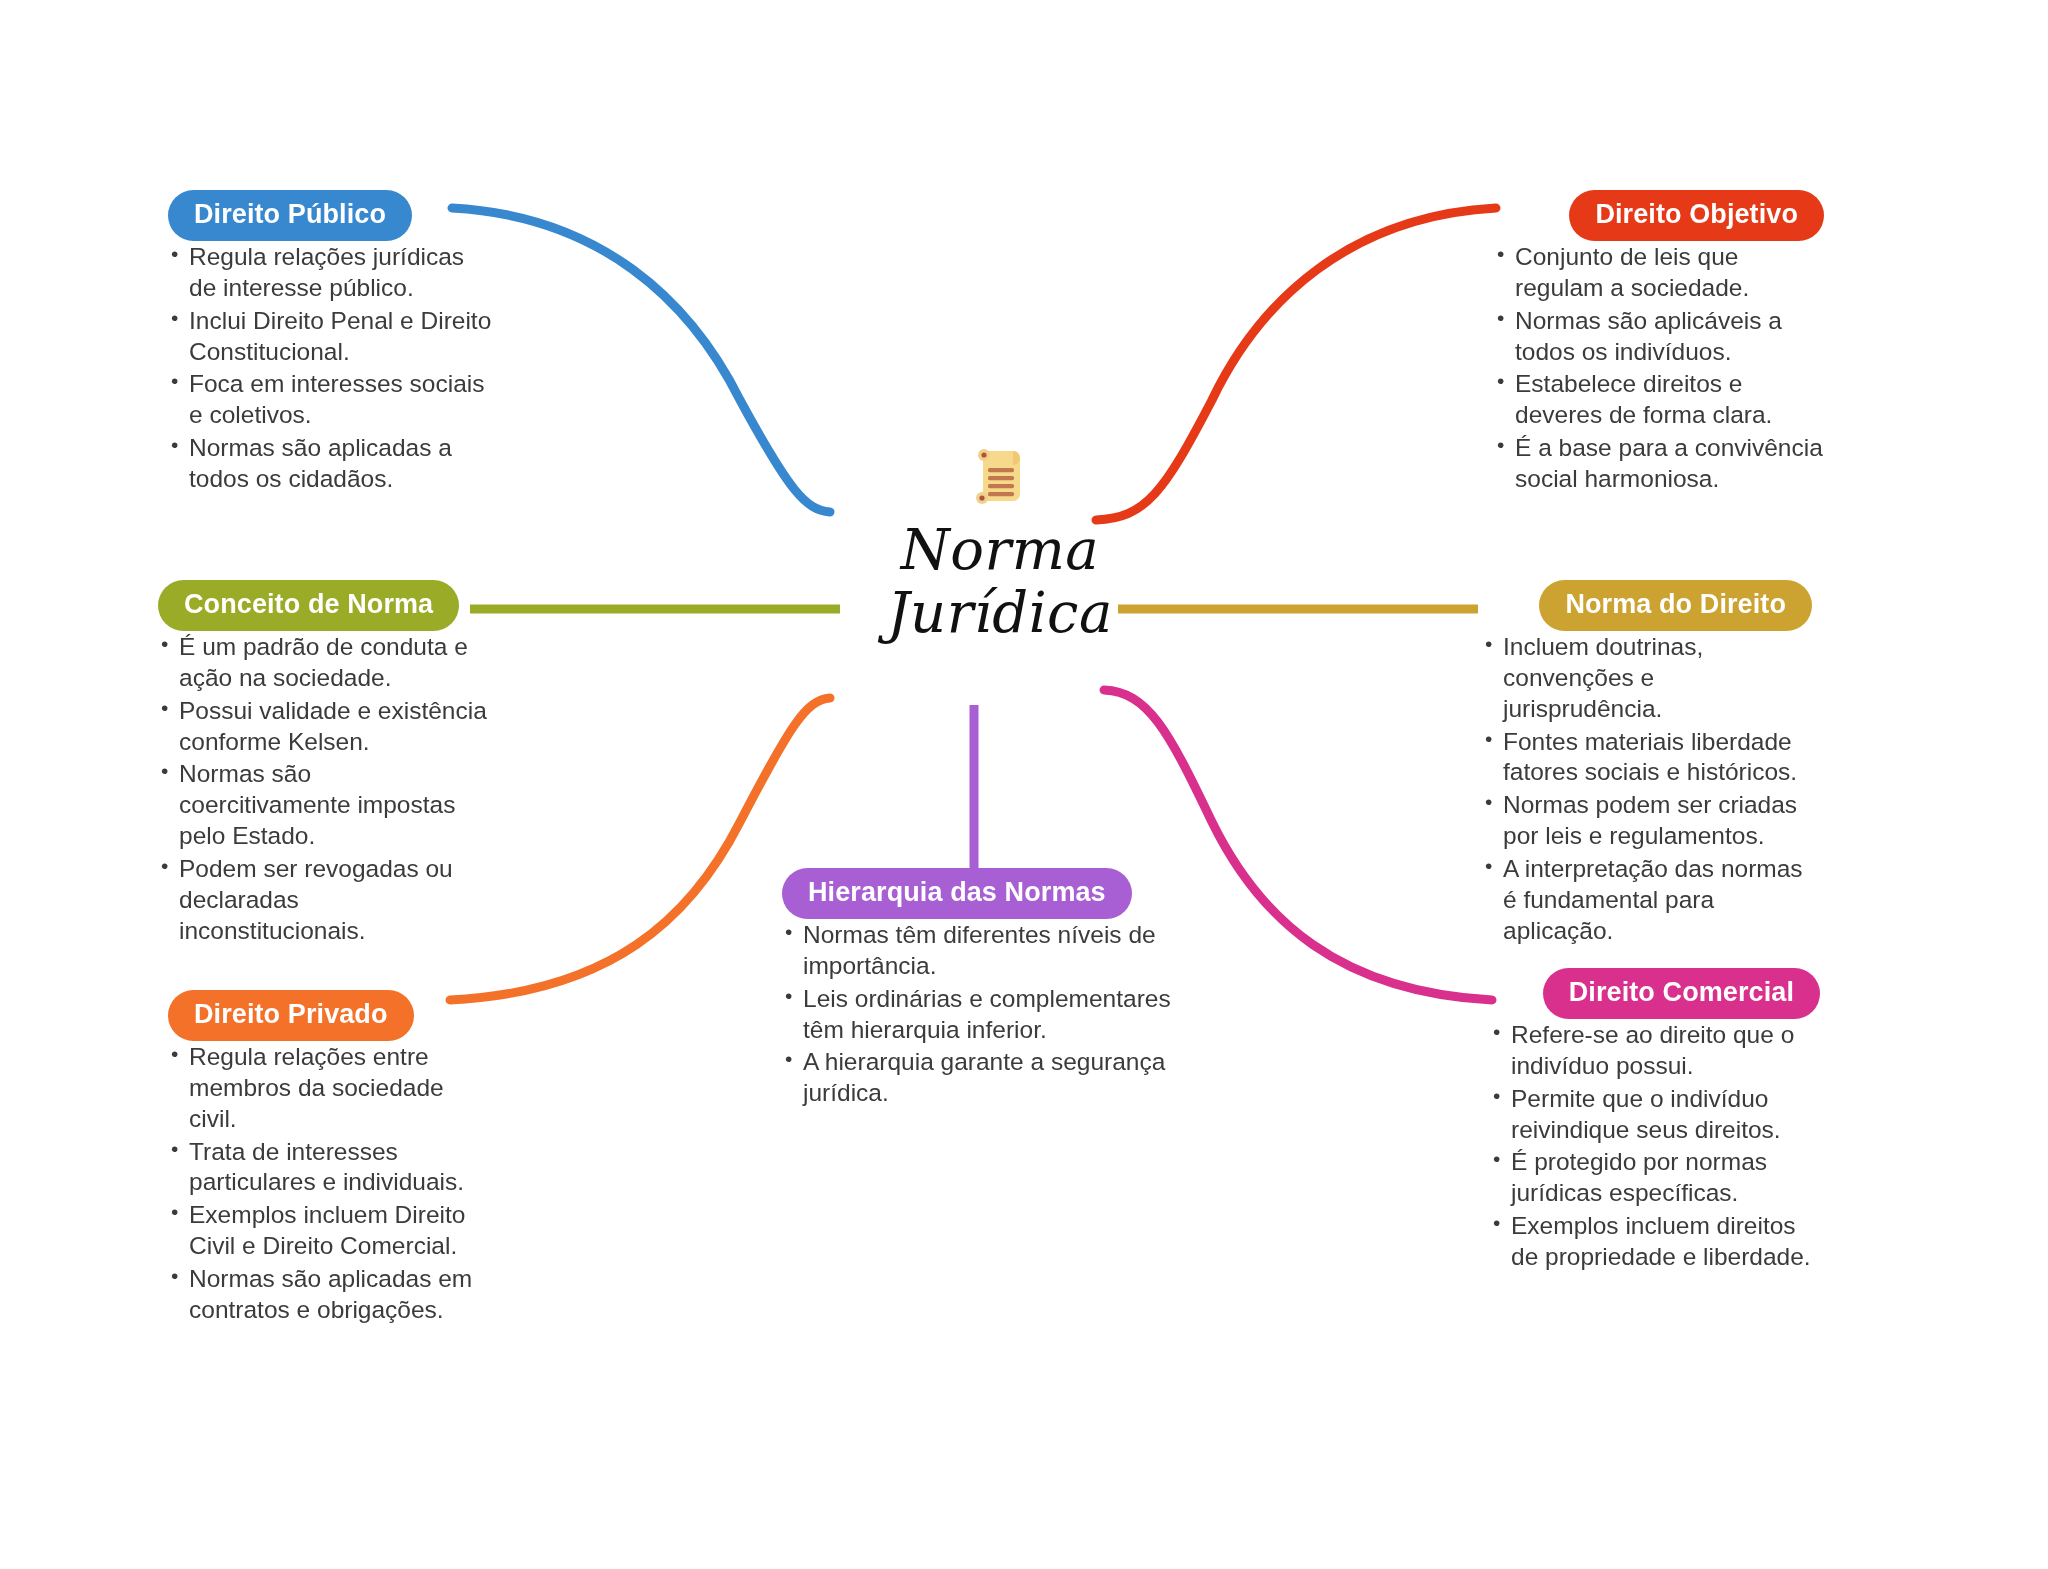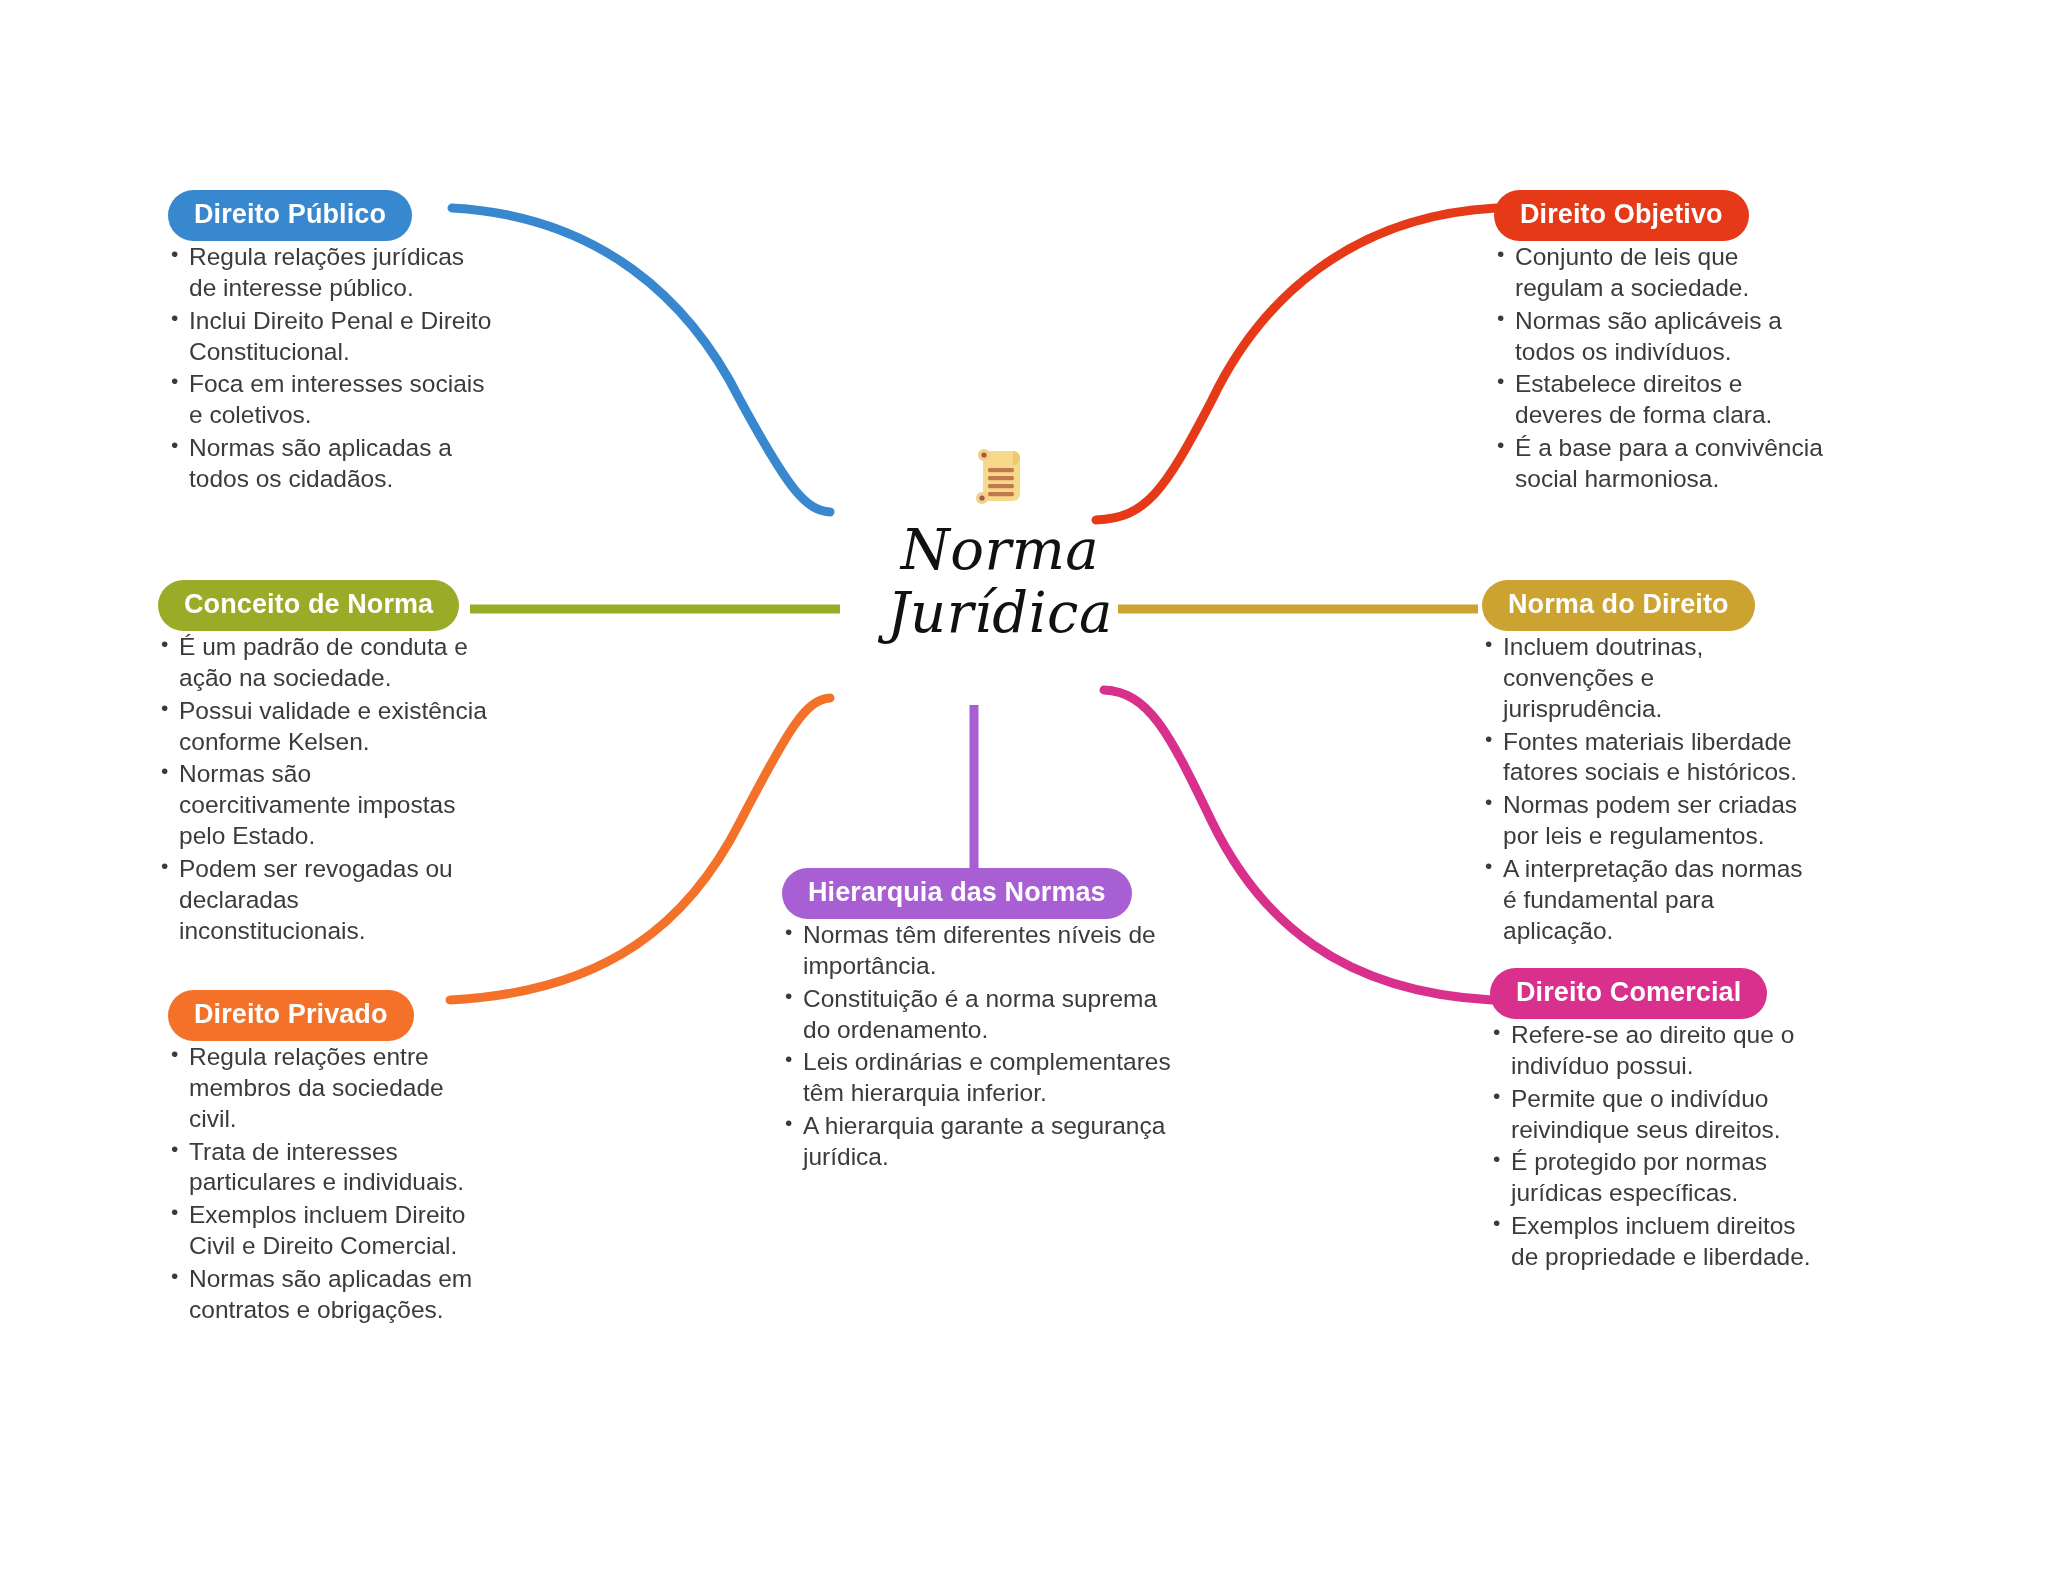--- a/index.html
+++ b/index.html
@@ -93,21 +93,21 @@
   #branch-conceito-norma    { left: 158px;  top: 580px;  width: 330px; }
   #branch-direito-privado   { left: 168px;  top: 968px;  width: 320px; }
 
   #branch-direito-objetivo  { left: 1494px; top: 190px;  width: 330px; text-align: left; }
   #branch-fontes-direito    { left: 1482px; top: 580px;  width: 330px; }
   #branch-direito-subjetivo { left: 1490px; top: 968px;  width: 330px; }
 
   #branch-hierarquia        { left: 782px;  top: 868px;  width: 390px; }
 
   
-  .right .pill-row { text-align: left; }
+  .right .pill-row { text-align: right; }
 </style>
 </head>
 <body>
 
 <div id="canvas">
 
   <svg id="connectors" viewBox="0 0 2048 1569" width="2048" height="1569" fill="none">
 
     <path d="M 452 208 C 600 216 690 300 740 400 C 790 492 806 510 830 512" stroke="#3888cf" stroke-width="9" stroke-linecap="round" fill="none"></path>
 
@@ -214,19 +214,18 @@
       <li>Exemplos incluem direitos de propriedade e liberdade.</li>
     </ul>
   </div>
 
   <div class="branch" id="branch-hierarquia">
     <div class="pill-row">
       <span class="pill" style="background: rgb(169, 95, 212);">Hierarquia das Normas</span>
     </div>
     <ul class="bullets">
       <li>Normas têm diferentes níveis de importância.</li>
-      <li>Constituição é a norma suprema do ordenamento.</li>
       <li>Leis ordinárias e complementares têm hierarquia inferior.</li>
       <li>A hierarquia garante a segurança jurídica.</li>
     </ul>
   </div>
 
 </div>
 
 </body></html>

